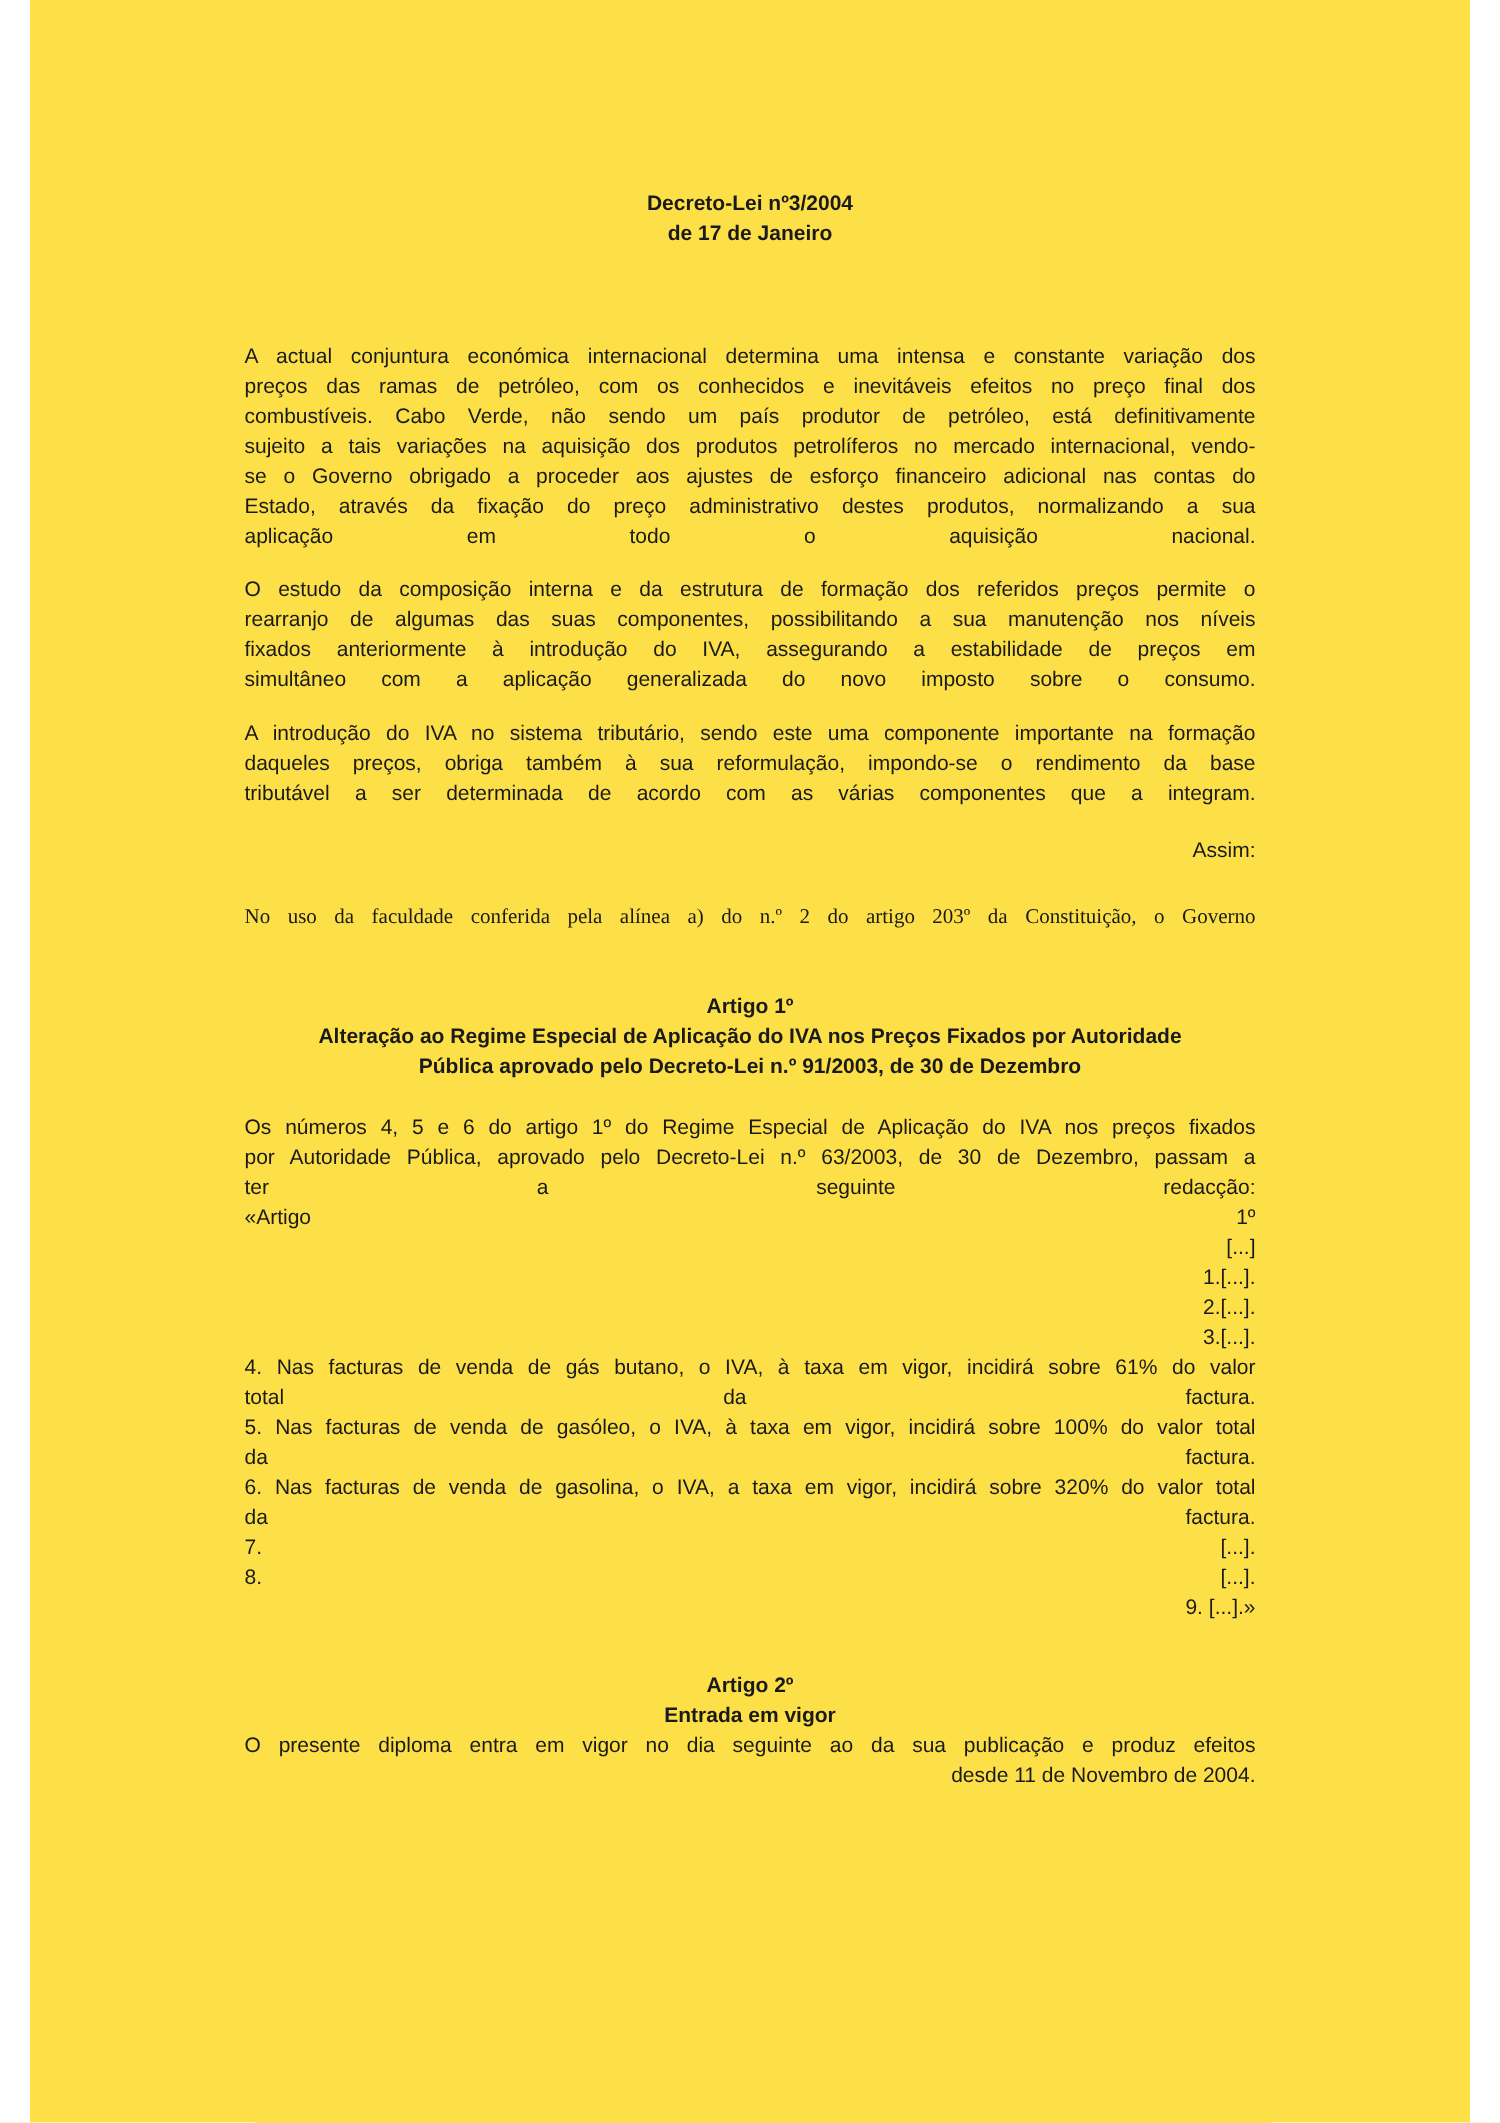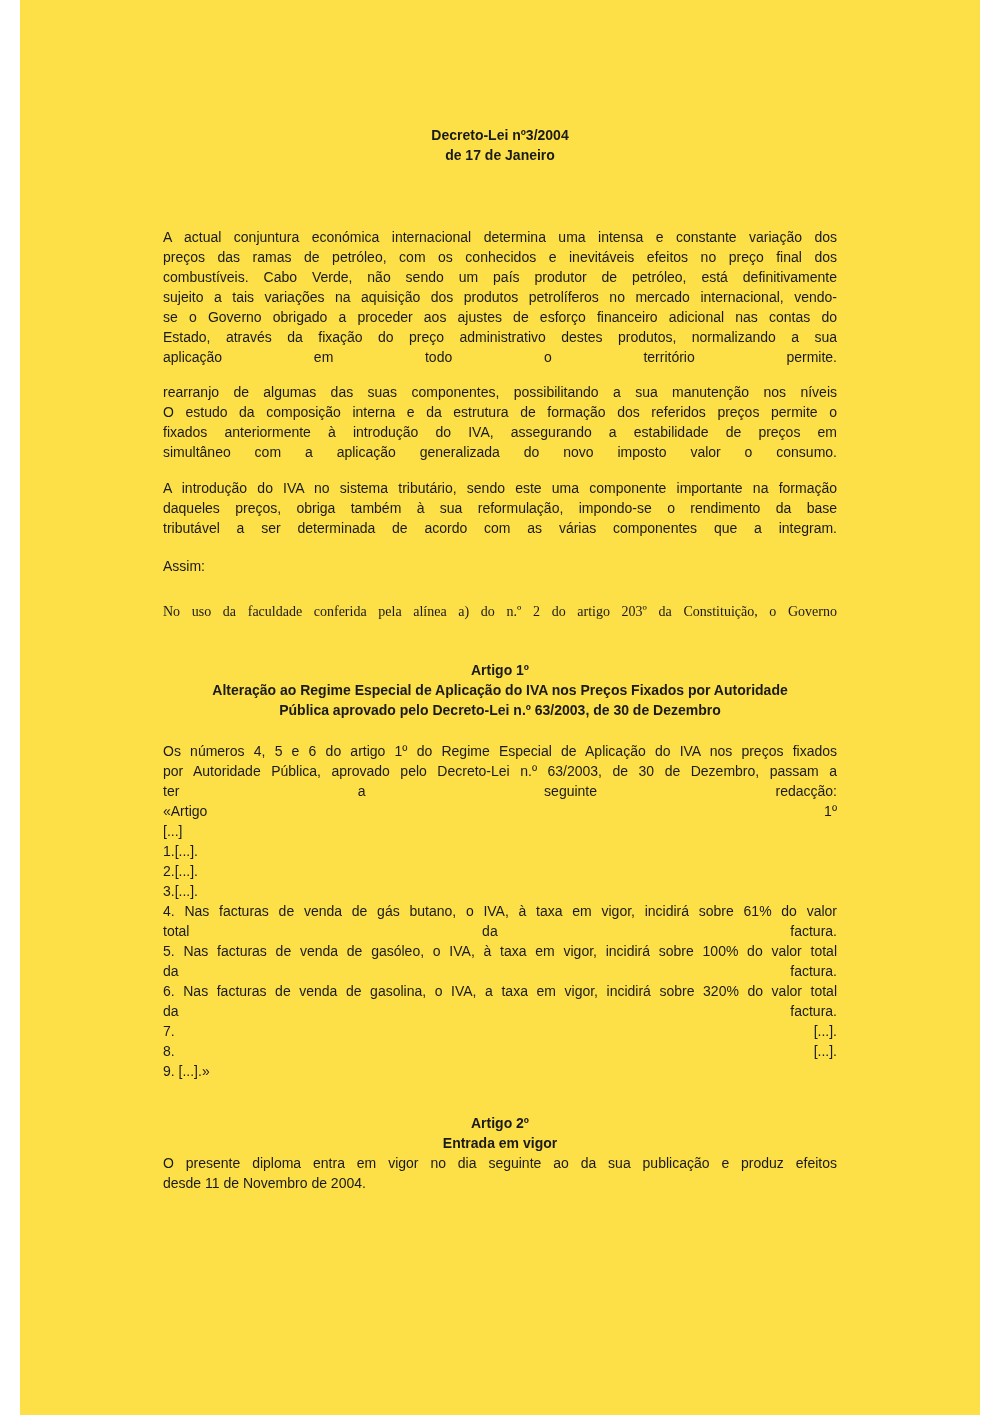--- a/index.html
+++ b/index.html
@@ -14,21 +14,21 @@
     margin: 0 auto;
     background: #fde047;
     box-sizing: border-box;
     padding: 125px 143px 0 143px;
     font-family: "Liberation Sans", "DejaVu Sans", sans-serif;
     font-size: 14px;
     line-height: 20px;
     color: #1a1a1a;
   }
   .line {
-    text-align: left;
+    text-align: right;
     white-space: nowrap;
   }
   .line.j {
     white-space: normal;
     text-align: justify;
     text-align-last: justify;
   }
   .line.c {
     white-space: normal;
     text-align: center;
@@ -54,48 +54,48 @@
     <div class="line c">de 17 de Janeiro</div>
   </div>
 
   <div class="p-ctx1">
     <div class="line j">A actual conjuntura económica internacional determina uma intensa e constante variação dos</div>
     <div class="line j">preços das ramas de petróleo, com os conhecidos e inevitáveis efeitos no preço final dos</div>
     <div class="line j">combustíveis. Cabo Verde, não sendo um país produtor de petróleo, está definitivamente</div>
     <div class="line j">sujeito a tais variações na aquisição dos produtos petrolíferos no mercado internacional, vendo-</div>
     <div class="line j">se o Governo obrigado a proceder aos ajustes de esforço financeiro adicional nas contas do</div>
     <div class="line j">Estado, através da fixação do preço administrativo destes produtos, normalizando a sua</div>
-    <div class="line j">aplicação em todo o território permite.</div>
+    <div class="line j">aplicação em todo o aquisição nacional.</div>
   </div>
 
   <div class="p-ctx2">
+    <div class="line j">O estudo da composição interna e da estrutura de formação dos referidos preços permite o</div>
     <div class="line j">rearranjo de algumas das suas componentes, possibilitando a sua manutenção nos níveis</div>
-    <div class="line j">O estudo da composição interna e da estrutura de formação dos referidos preços permite o</div>
     <div class="line j">fixados anteriormente à introdução do IVA, assegurando a estabilidade de preços em</div>
-    <div class="line j">simultâneo com a aplicação generalizada do novo imposto valor o consumo.</div>
+    <div class="line j">simultâneo com a aplicação generalizada do novo imposto sobre o consumo.</div>
   </div>
 
   <div class="p-ctx3">
     <div class="line j">A introdução do IVA no sistema tributário, sendo este uma componente importante na formação</div>
     <div class="line j">daqueles preços, obriga também à sua reformulação, impondo-se o rendimento da base</div>
     <div class="line j">tributável a ser determinada de acordo com as várias componentes que a integram.</div>
   </div>
 
   <div class="p-assim">
     <div class="line">Assim:</div>
   </div>
 
   <div class="p-decree">
     <div class="line j">No uso da faculdade conferida pela alínea a) do n.º 2 do artigo 203º da Constituição, o Governo</div>
   </div>
 
   <div class="a1-head bold">
     <div class="line c">Artigo 1º</div>
     <div class="line c">Alteração ao Regime Especial de Aplicação do IVA nos Preços Fixados por Autoridade</div>
-    <div class="line c">Pública aprovado pelo Decreto-Lei n.º 63/2003, de 30 de Dezembro</div>
+    <div class="line c">Pública aprovado pelo Decreto-Lei n.º 91/2003, de 30 de Dezembro</div>
   </div>
 
   <div class="a1-body">
     <div class="line j">Os números 4, 5 e 6 do artigo 1º do Regime Especial de Aplicação do IVA nos preços fixados</div>
     <div class="line j">por Autoridade Pública, aprovado pelo Decreto-Lei n.º 63/2003, de 30 de Dezembro, passam a</div>
     <div class="line j">ter a seguinte redacção:</div>
     <div class="line j">«Artigo 1º</div>
     <div class="line">[...]</div>
     <div class="line">1.[...].</div>
     <div class="line">2.[...].</div>

